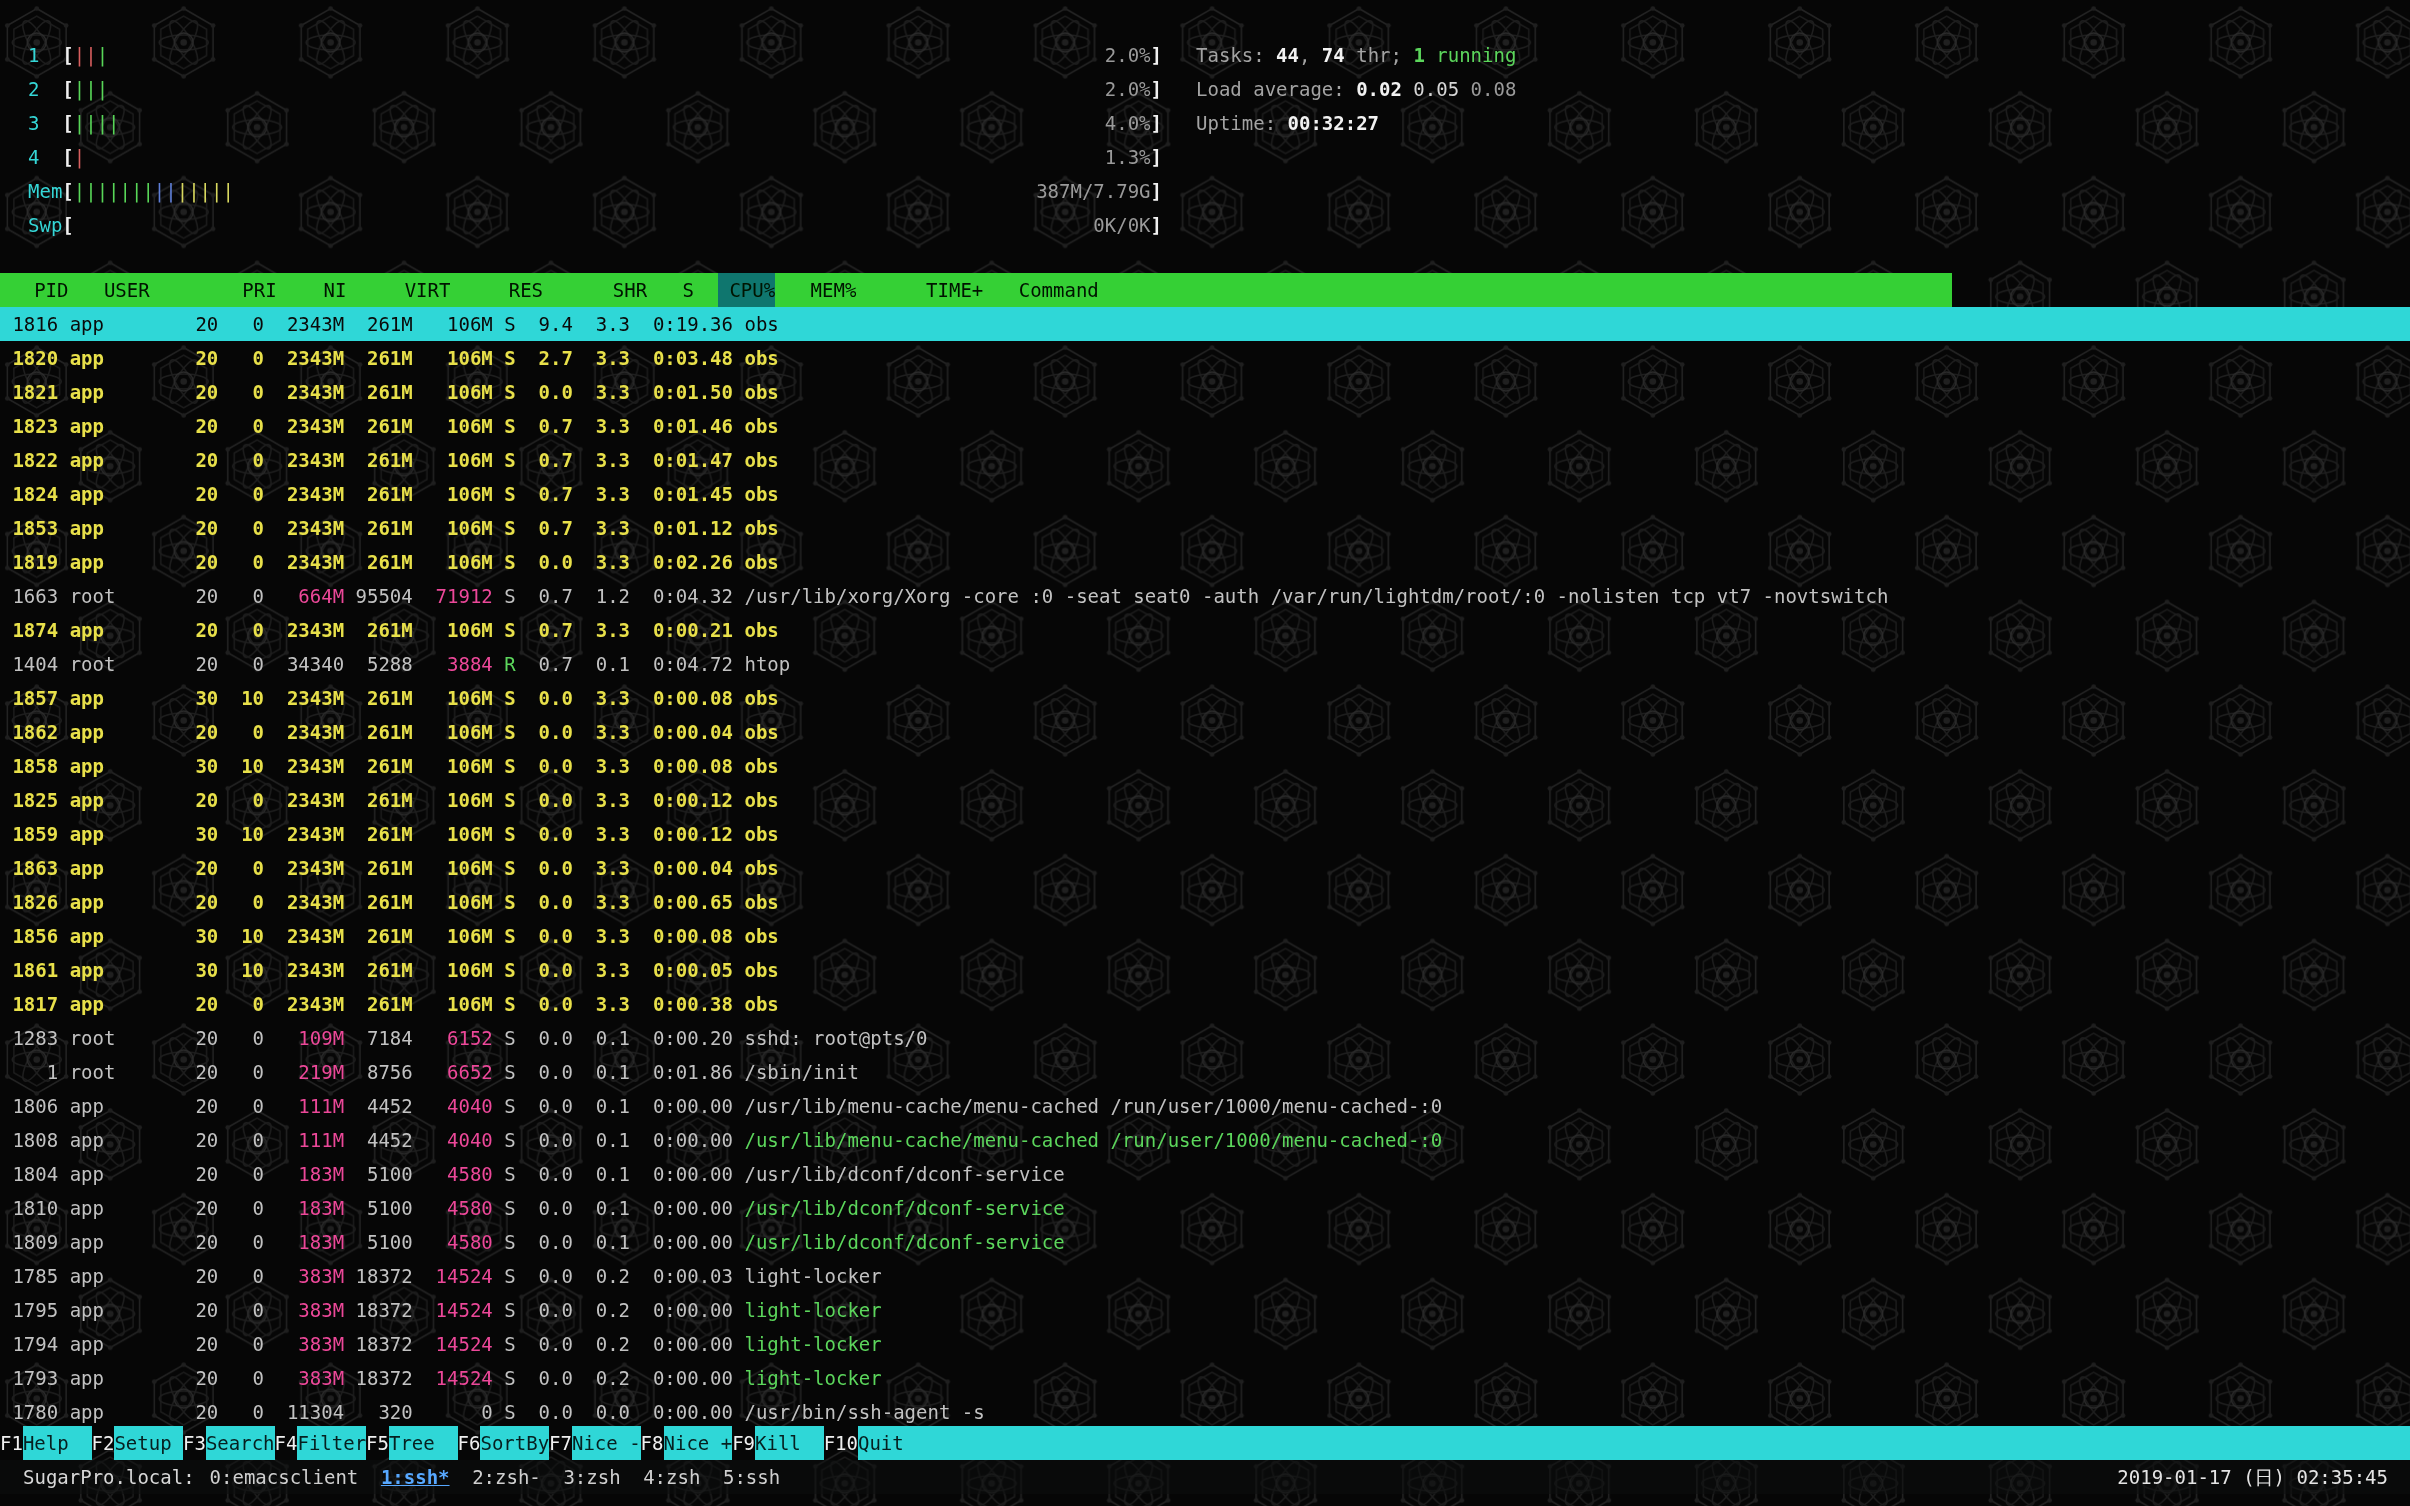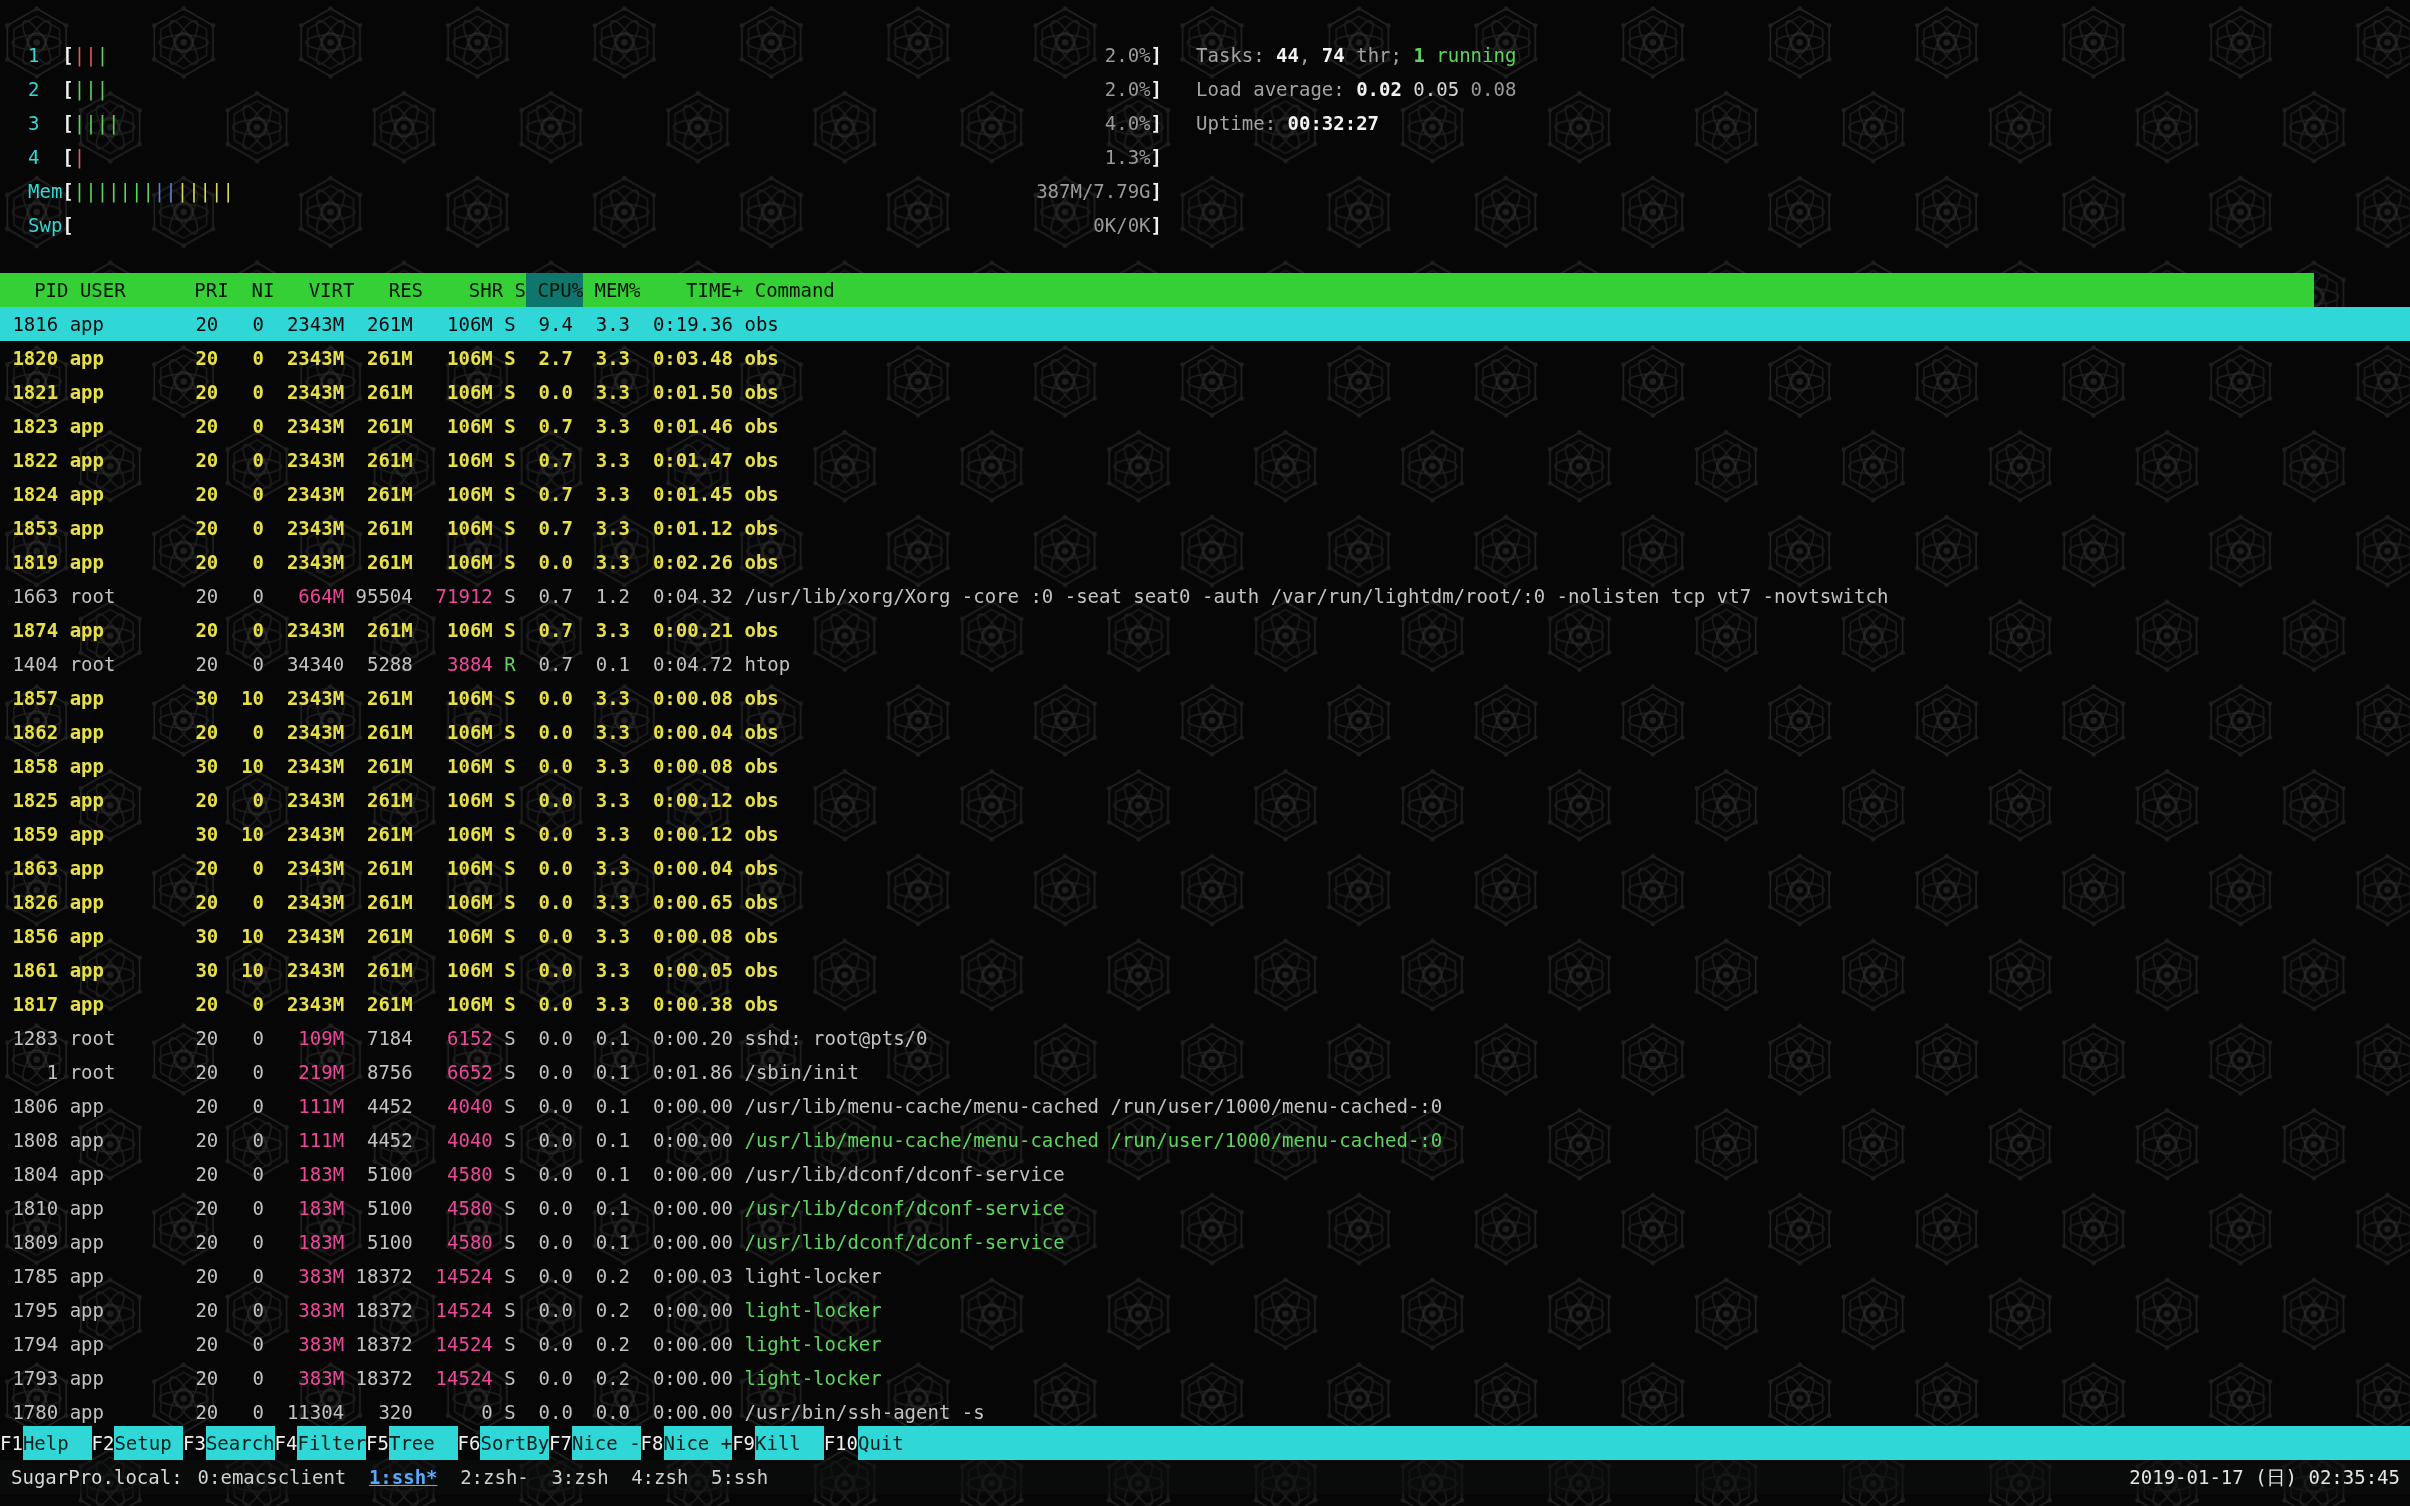--- a/index.html
+++ b/index.html
@@ -21,23 +21,23 @@
   .info{position:absolute;left:1196px;top:38px;}
   .iline{height:34px;}
   .c-cy{color:#a3a3a3}
   .c-bw{color:#f2f2f2;font-weight:bold}
   .c-w{color:#d6d6d6}
   .c-gy{color:#9a9a9a}
   .c-gn{color:#5cd65c}
   .c-gnb{color:#5cd65c;font-weight:bold}
 
   
-  .thead{position:absolute;left:0;top:273px;width:2314px;height:34px;
+  .thead{position:absolute;left:0;top:273px;width:1952px;height:34px;
          background:#35d035;color:#001400;display:flex;align-items:center;
-         padding-left:11.3px;box-sizing:border-box;}
+         padding-left:11.3px;box-sizing:border-box;gap:24px;}
   .hsort{background:#0f766e;}
   .rows{position:absolute;left:0;top:307px;width:2411px;}
   .prow{height:34px;display:flex;align-items:center;padding-left:1px;
         box-sizing:border-box;color:#c2c2c2;}
   .prow.app{color:#e8e04a;font-weight:bold;}
   .prow.sel{background:#2fd7d7;color:#0a0a0a;}
   .cell{overflow:hidden;}
   .teal{color:#ec4899;}
   .green{color:#5cd65c;}
   .col-pid{width:5ch;text-align:right}
@@ -56,21 +56,21 @@
   
   .fbar{position:absolute;left:0;top:1426px;width:2411px;height:34px;
         display:flex;align-items:stretch;}
   .fkey{color:#f0f0f0;display:flex;align-items:center;}
   .fdesc{background:#2fd7d7;color:#062020;width:6ch;display:flex;align-items:center;}
   .ffill{flex:1;background:#2fd7d7;}
 
   
   .tmux{position:absolute;left:0;top:1460px;width:2411px;height:34px;
         background:rgba(12,14,14,0.55);display:flex;align-items:center;
-        padding:0 11px;box-sizing:border-box;color:#cfcfcf;}
+        padding:0 23px;box-sizing:border-box;color:#cfcfcf;}
   .thost{color:#d8d8d8;}
   .twin{margin-left:22.6px;}
   .twin:first-of-type{margin-left:15px;}
   .twin.active{color:#57a8ff;font-weight:bold;text-decoration:underline;}
   .tclock{margin-left:auto;color:#e4e4e4;}
 </style>
 </head>
 <body>
 
 <svg class="bg-svg" xmlns="http://www.w3.org/2000/svg" viewBox="0 0 2560 1600" width="2411" height="1507">

